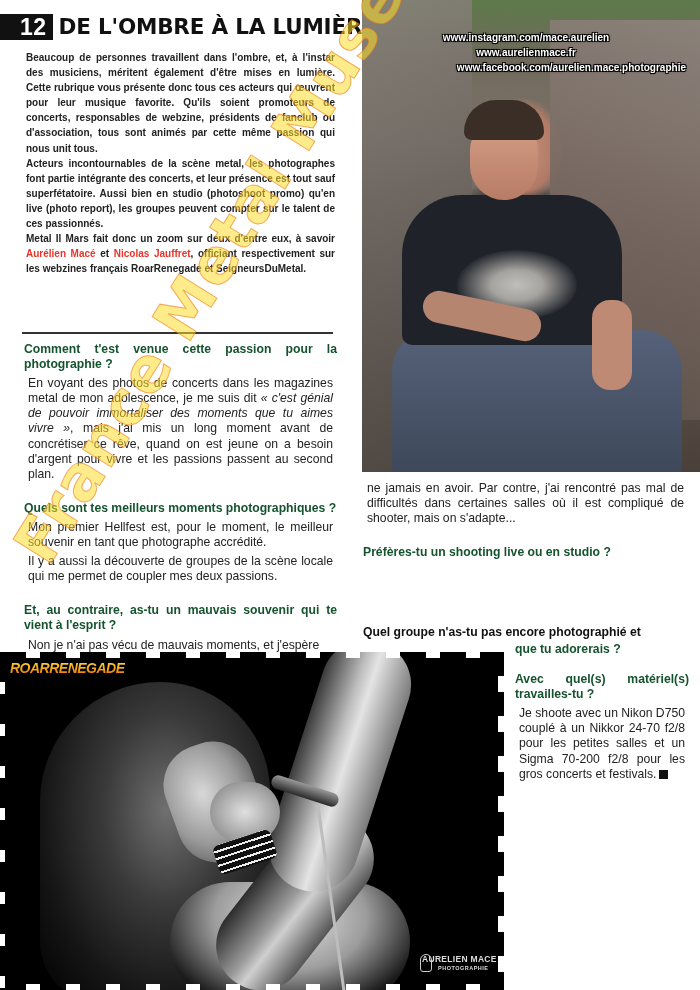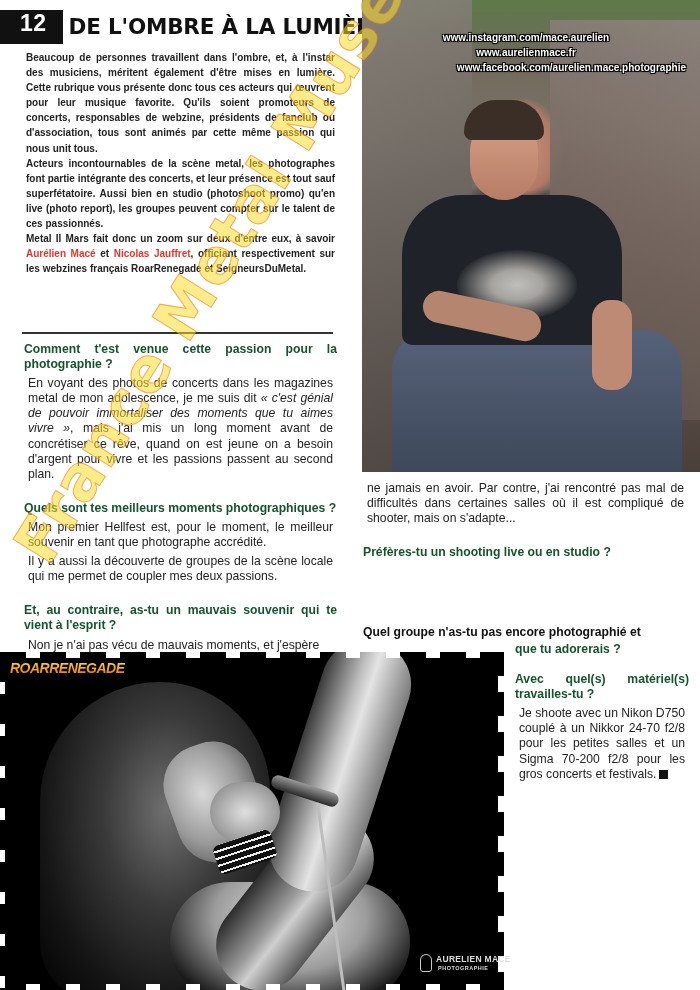--- a/index.html
+++ b/index.html
@@ -1,21 +1,21 @@
 <!DOCTYPE html>
 <html><head>
 <meta charset="utf-8">
 <style>
   * { box-sizing: border-box; margin: 0; padding: 0; }
   html, body { width: 700px; height: 990px; overflow: hidden; background: #ffffff; }
   body { position: relative; font-family: "Liberation Sans", sans-serif; color: #1a1a1a; }
 
   
   .header { position: absolute; left: 0; top: 14px; height: 26px; display: flex; align-items: center; }
-  .page-num { background: #111; color: #fff; font-weight: bold; font-size: 23px; line-height: 26px; padding: 0 16px 0 20px; height: 34px; letter-spacing: 0.5px; }
+  .page-num { background: #111; color: #fff; font-weight: bold; font-size: 23px; line-height: 26px; padding: 0 6px 0 20px; height: 26px; letter-spacing: 0.5px; }
   .title { font-family: "DejaVu Sans", sans-serif; font-weight: bold; font-size: 21.5px; color: #111; margin-left: 6px; letter-spacing: -0.2px; line-height: 26px; }
 
   
   .intro { position: absolute; left: 26px; top: 50px; width: 309px; font-size: 10px; line-height: 15.1px; font-weight: bold; text-align: justify; color: #222; }
   .intro p { margin: 0; }
   .red { color: #e8332a; }
 
   .divider { position: absolute; left: 22px; top: 332px; width: 311px; height: 2px; background: #333; }
 
   
@@ -156,17 +156,17 @@
   <div class="mic"></div>
   <div class="mic-cable"></div>
 </div>
 <div class="perf-top"></div>
 <div class="perf-bottom"></div>
 <div class="perf-right"></div>
 <div class="perf-left"></div>
 <div class="roar-logo">RoarRenegade</div>
 <div class="skull-icon"></div>
 <div class="photographer-sig">
-  <div style="padding-left:14px;">AURELIEN MACE</div>
+  <div style="">AURELIEN MACE</div>
   <div class="sub" style="padding-left:16px;">PHOTOGRAPHIE</div>
 </div>
 
 <div class="watermark">France Metal Museum</div>
 
 </body></html>

